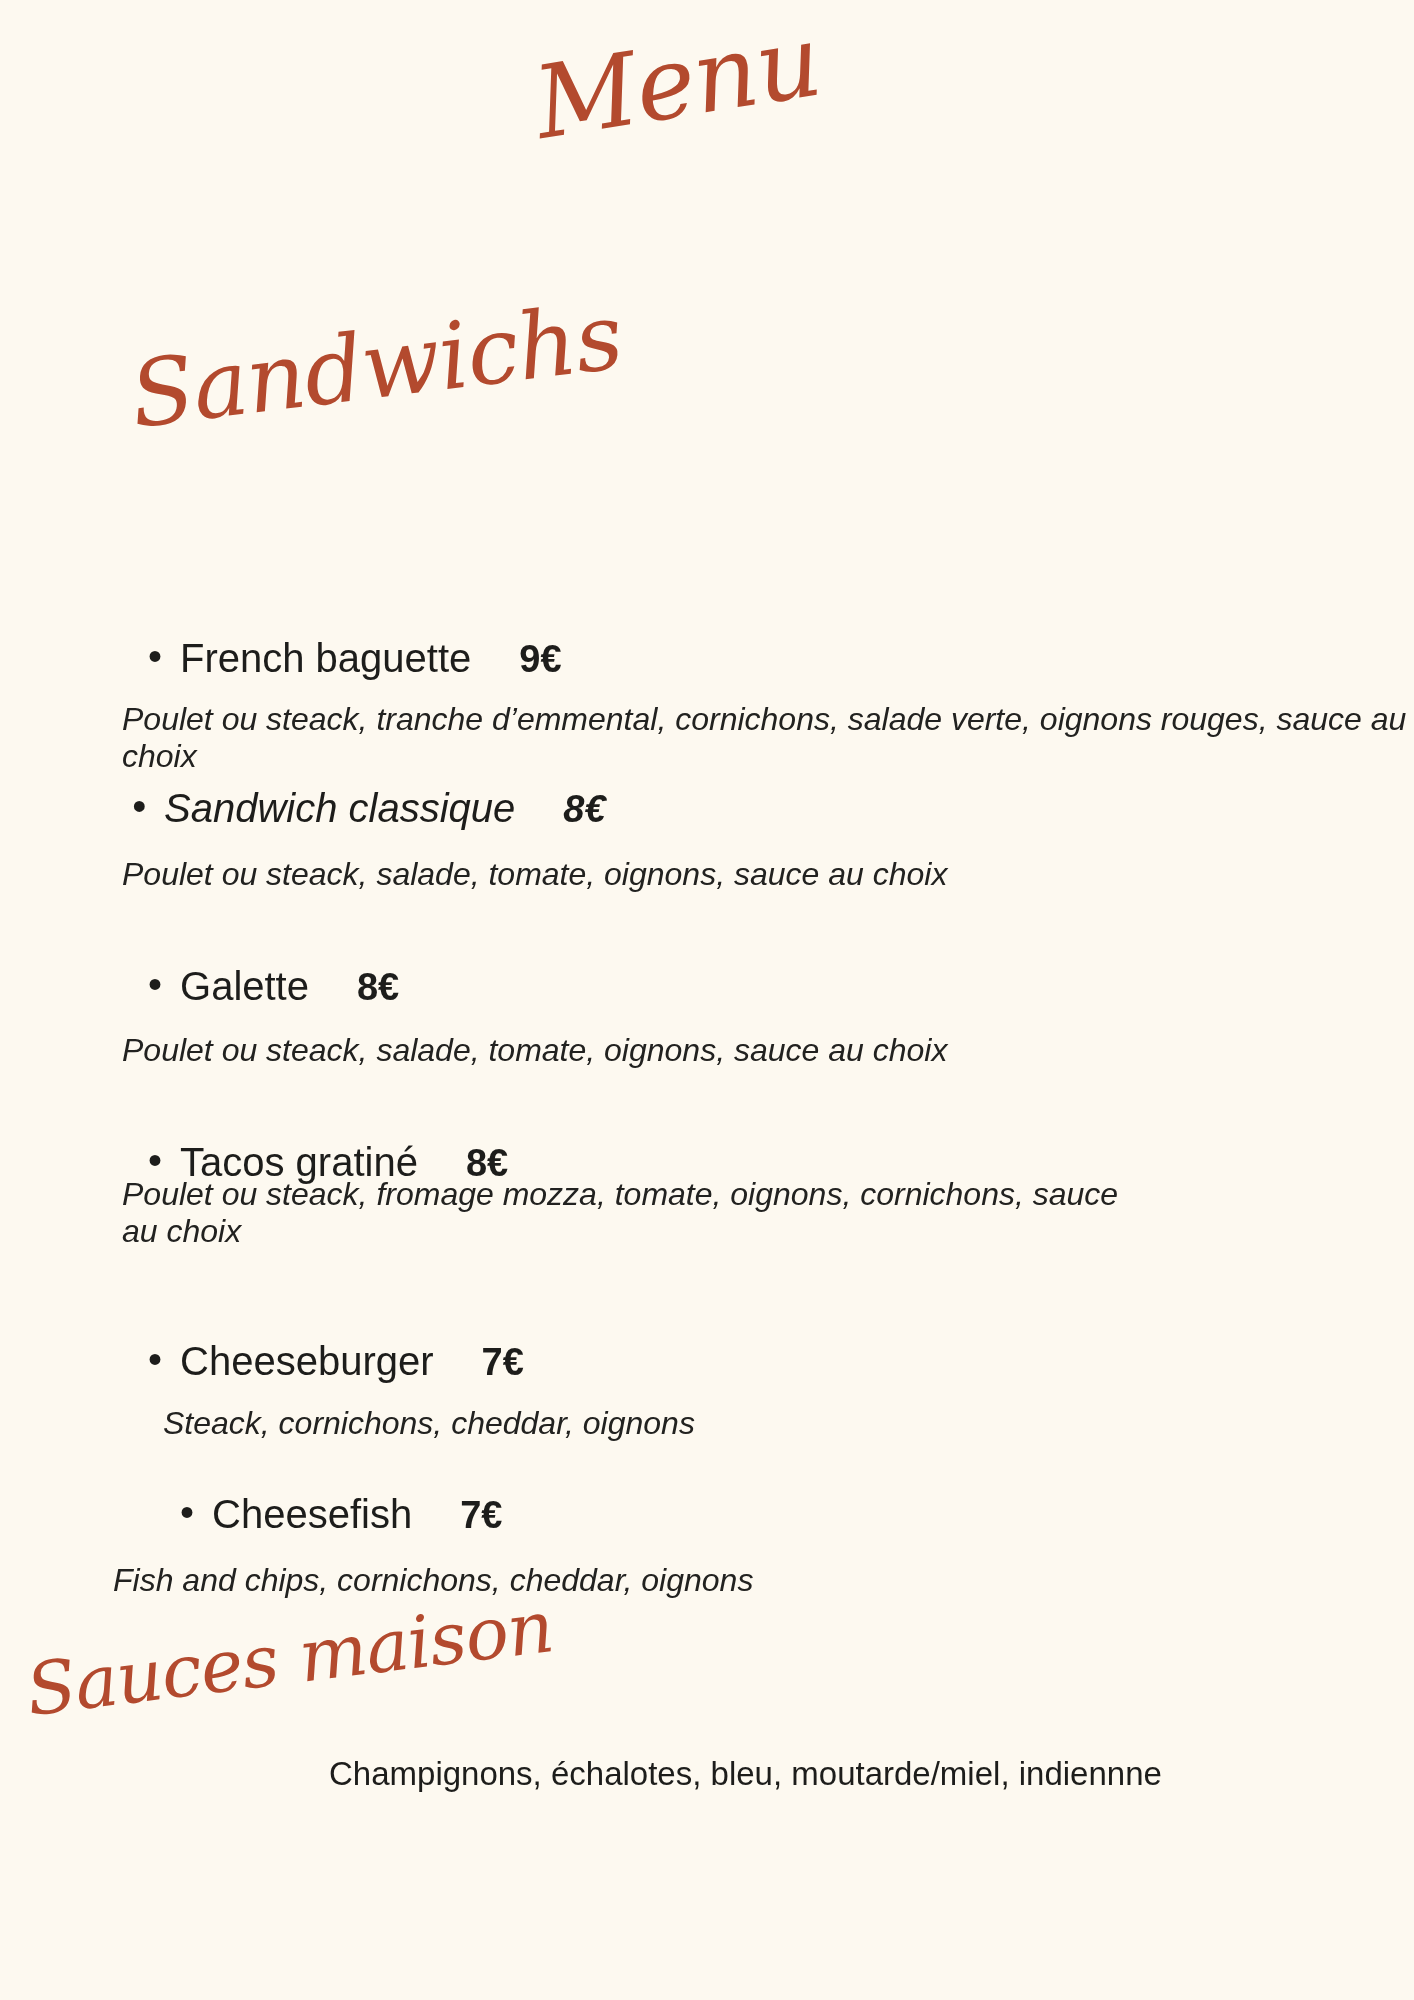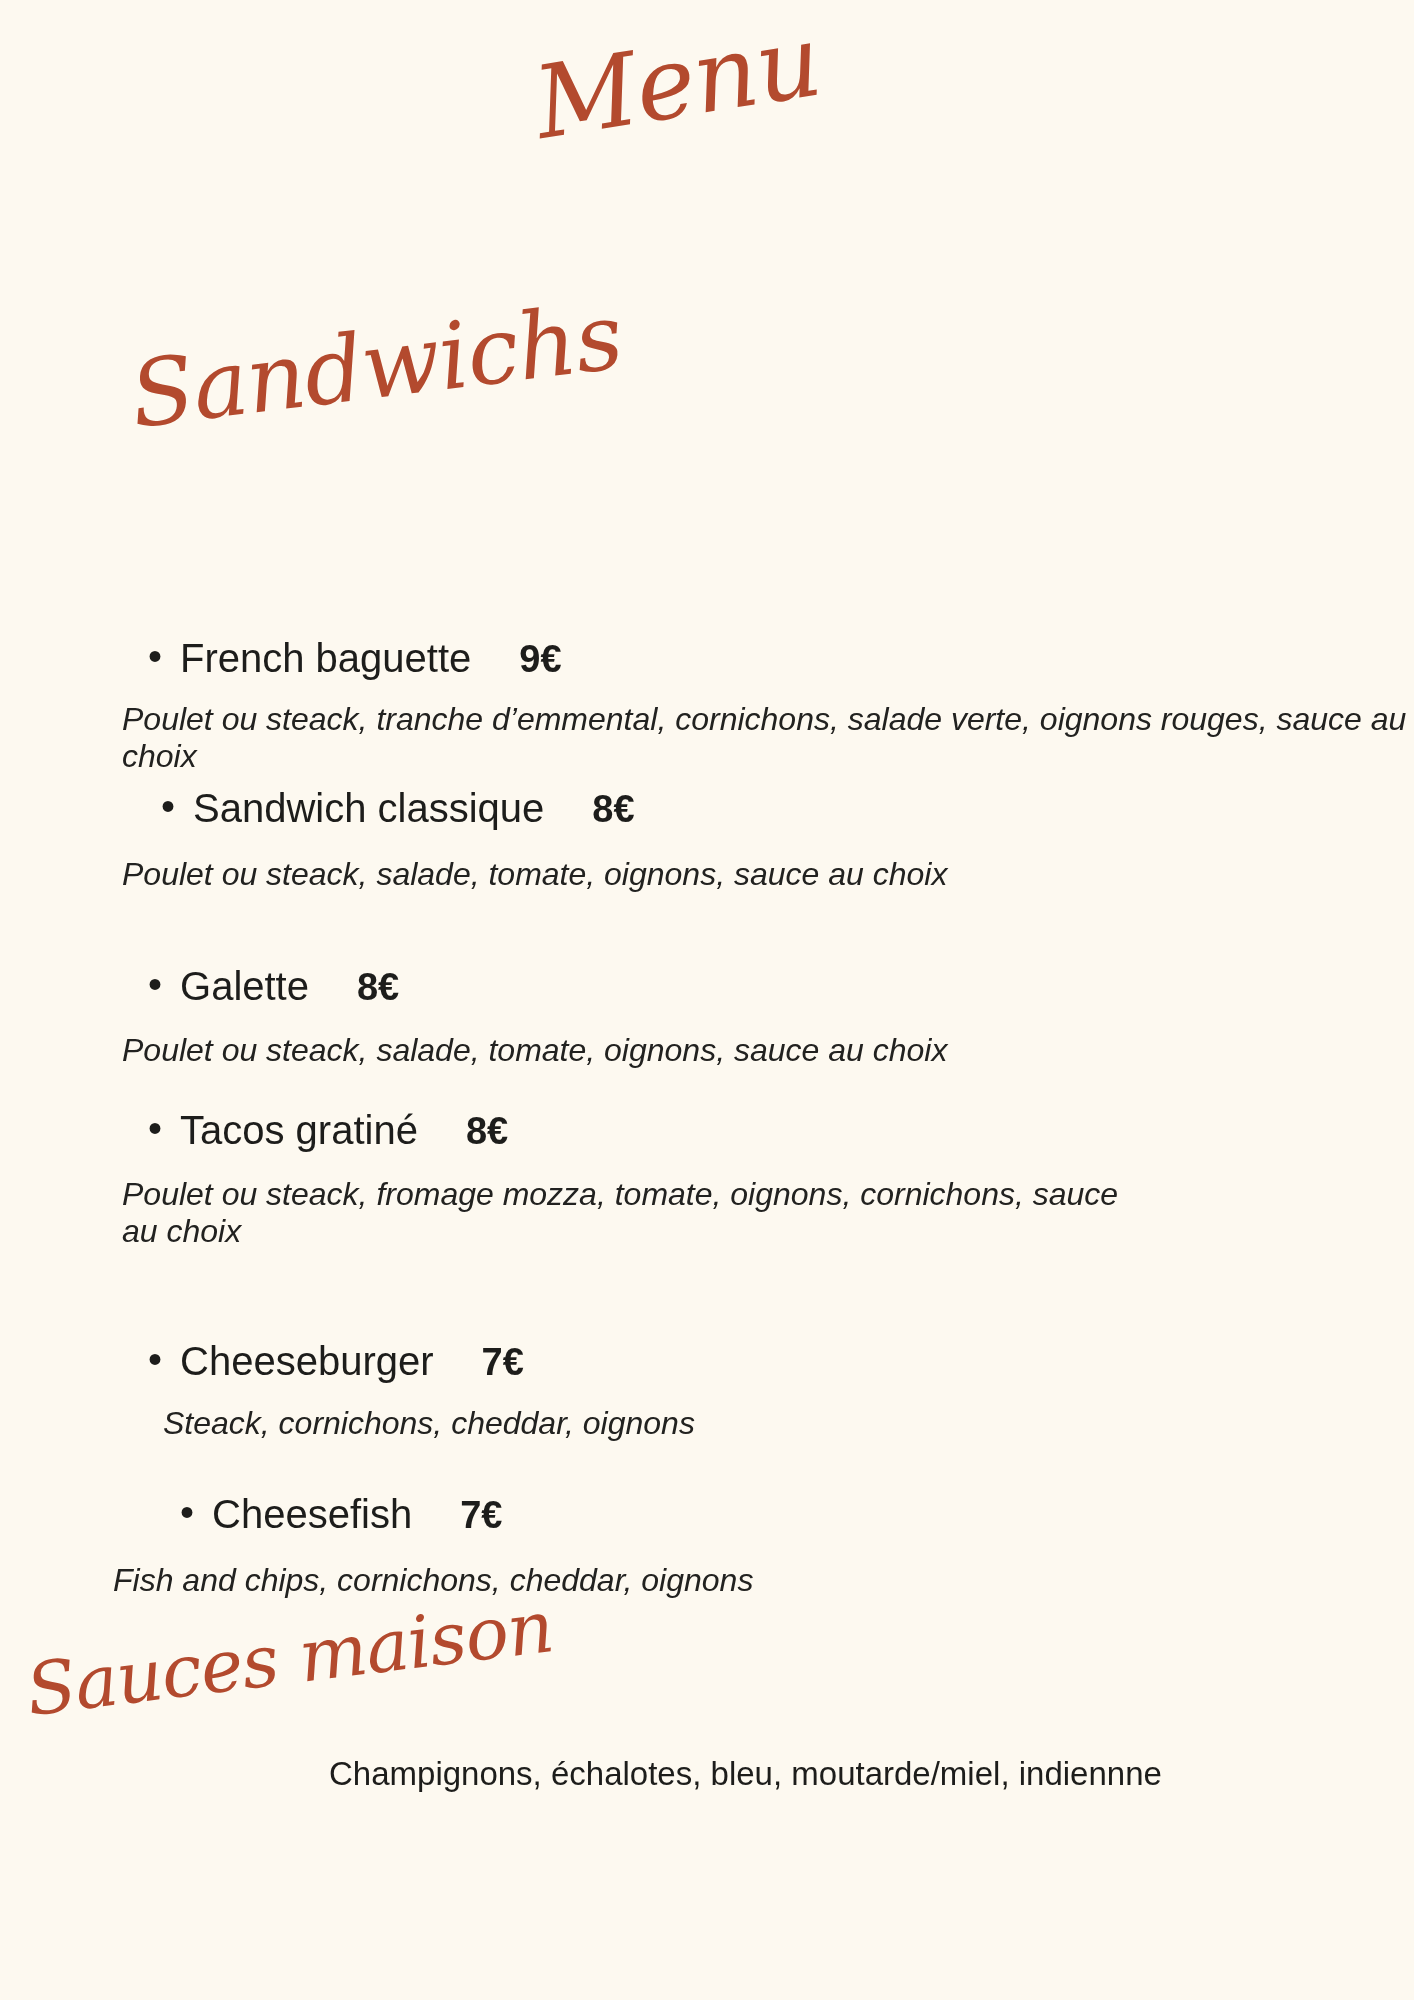--- a/index.html
+++ b/index.html
@@ -61,23 +61,23 @@
     display: inline-block;
     margin-right: 18px;
     transform: translateY(-2px);
   }
   .item .price {
     margin-left: 48px;
     font-weight: 700;
     font-size: 38px;
   }
   .p1 { left: 148px; top: 634px; }
-  .p2 { left: 161px; top: 784px; }
+  .p2 { left: 132px; top: 784px; font-style: italic; }
   .p3 { left: 148px; top: 962px; }
-  .p4 { left: 148px; top: 1106px; }
+  .p4 { left: 148px; top: 1138px; }
   .p5 { left: 148px; top: 1337px; }
   .p6 { left: 180px; top: 1490px; }
 
   
   .desc {
     position: absolute;
     font-style: italic;
     font-size: 32px;
     line-height: 37px;
     color: #222220;

